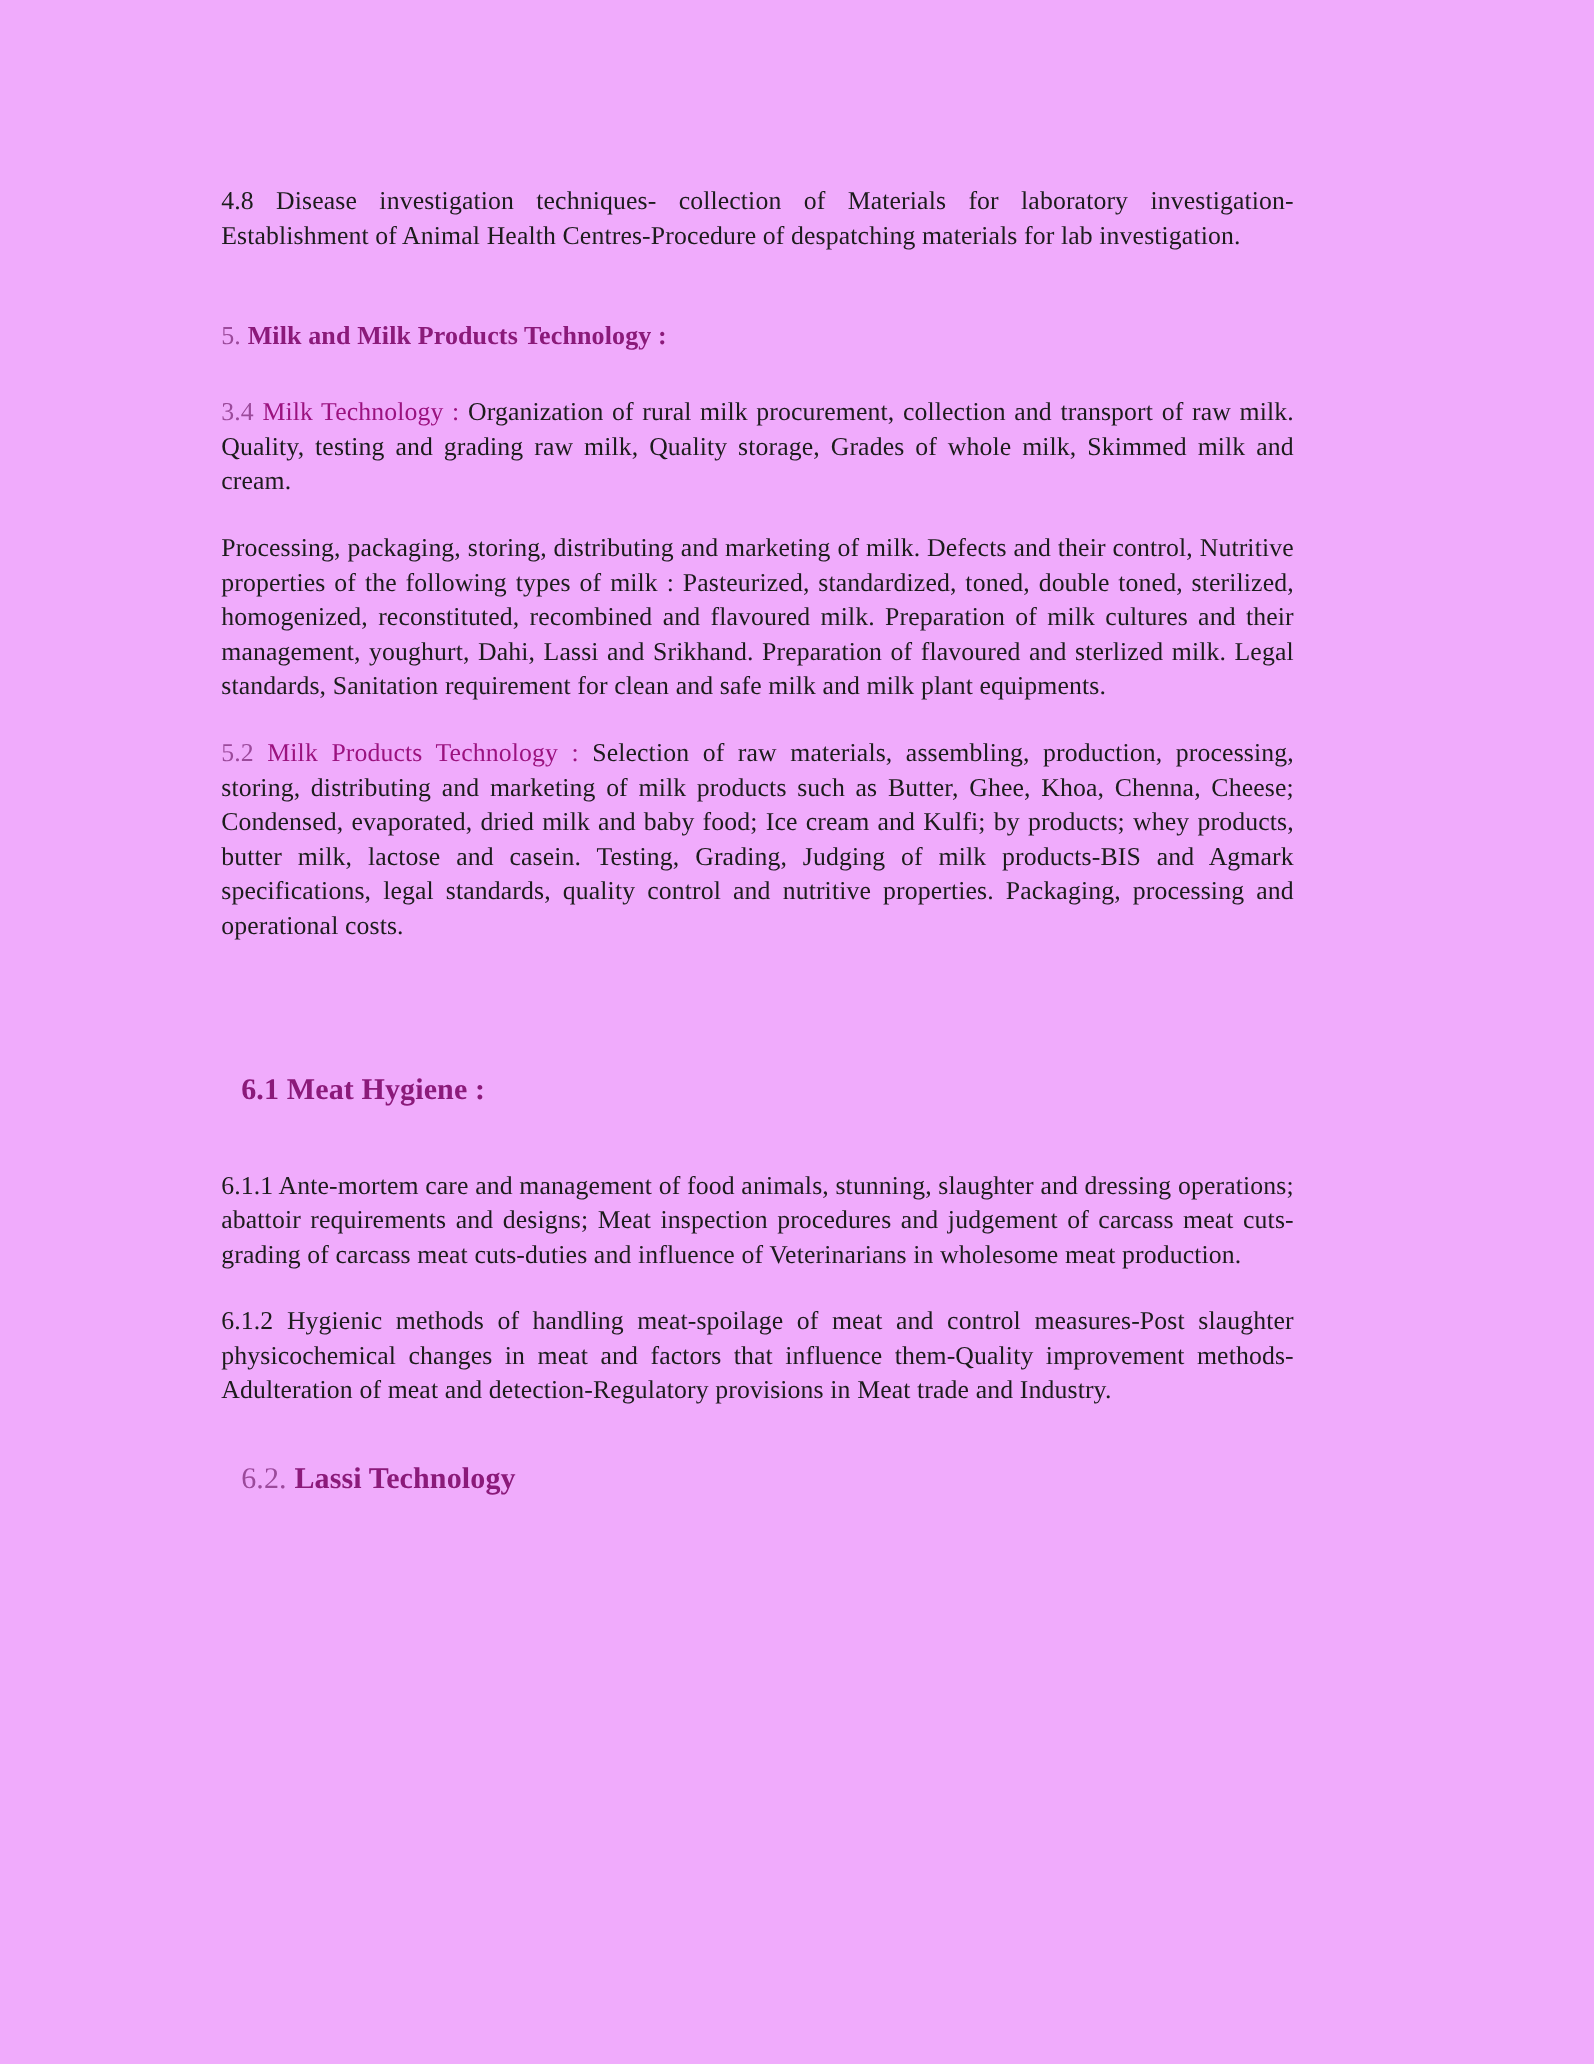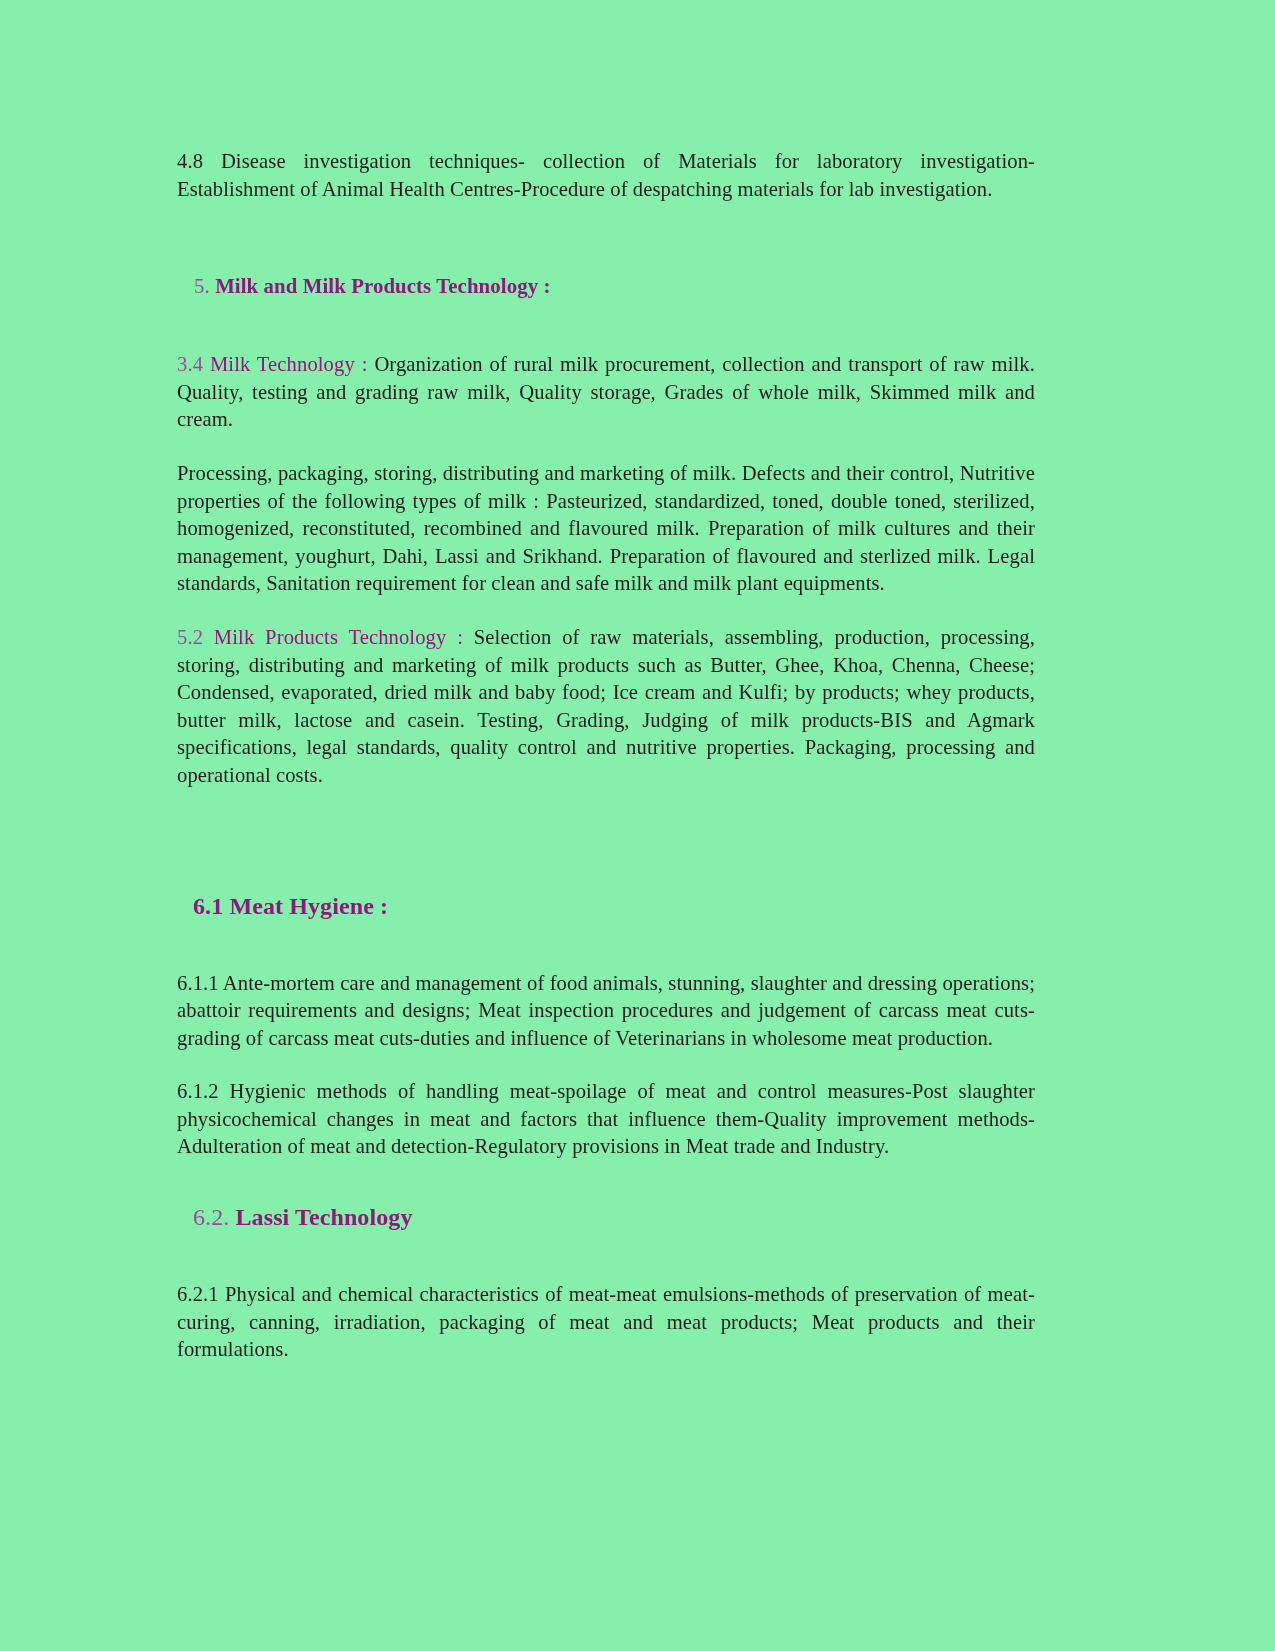--- a/index.html
+++ b/index.html
@@ -9,21 +9,21 @@
     background: #ffffff;
   }
   body {
     font-family: "Liberation Serif", "DejaVu Serif", serif;
     color: #1a1a1a;
   }
   .page {
     position: relative;
     width: 1275px;
     height: 1651px;
-    background: #86efac;
+    background: #f0abfc;
     margin: 0 auto;
     box-sizing: border-box;
     overflow: hidden;
   }
   .content {
     position: absolute;
     left: 177px;
     top: 148px;
     width: 858px;
   }
@@ -34,21 +34,21 @@
     text-align: justify;
     text-justify: inter-word;
     color: #1c1c1c;
     letter-spacing: 0.1px;
   }
   .gap-xl { height: 52px; }
   .gap-lg { height: 34px; }
   .gap-md { height: 26px; }
 
   h2.heading {
-    margin: 17px;
+    margin: 0;
     font-size: 20.8px;
     line-height: 28px;
     font-weight: bold;
     color: #8B1A7A;
     letter-spacing: 0.1px;
   }
   h3.subheading {
     margin: 16px;
     font-size: 24px;
     line-height: 28px;
@@ -118,16 +118,15 @@
     <p class="para">6.1.2 Hygienic methods of handling meat-spoilage of meat and control measures-Post slaughter physicochemical changes in meat and factors that influence them-Quality improvement methods-Adulteration of meat and detection-Regulatory provisions in Meat trade and Industry.</p>
 
     <div class="gap-md"></div>
 
     <h3 class="subheading">
       <span class="num-light">6.2.</span><span>&nbsp;</span><span>Lassi Technology</span>
     </h3>
 
     <div class="gap-lg"></div>
 
-    <p class="para">6.2.1 Physical and chemical characteristics of meat-meat emulsions-methods of preservation of meat-curing, canning, irradiation, packaging of meat and meat products; Meat products and their formulations.</p>
 
   </div>
 </div>
 
 </body></html>

